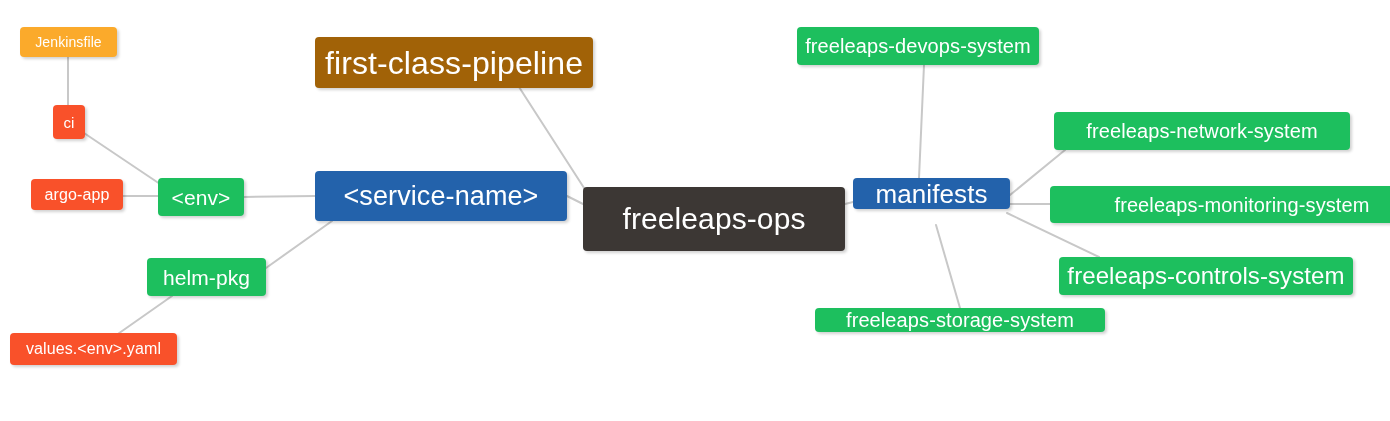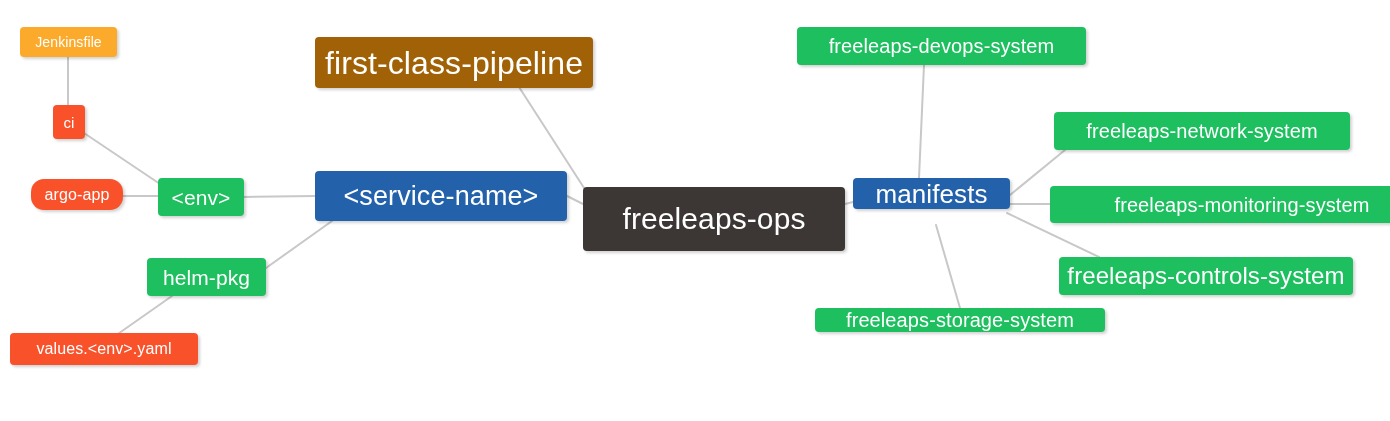--- a/index.html
+++ b/index.html
@@ -94,37 +94,37 @@
   </div>
 
   <div class="node node-red" style="left: 53px; top: 105px; width: 32px; height: 34px; font-size: 15px; background: rgb(249, 81, 42);">
     <span>ci</span>
   </div>
 
   <div class="node node-orange" style="left: 20px; top: 27px; width: 97px; height: 30px; font-size: 14px; background: rgb(251, 170, 43);">
     <span>Jenkinsfile</span>
   </div>
 
-  <div class="node node-red" style="left: 31px; top: 179px; width: 92px; height: 31px; font-size: 16px; background: rgb(249, 81, 42); border-radius: 13px;">
+  <div class="node node-red" style="left: 31px; top: 179px; width: 92px; height: 31px; font-size: 16px; background: rgb(249, 81, 42);">
     <span>argo-app</span>
   </div>
 
   <div class="node node-green" style="left: 147px; top: 258px; width: 119px; height: 38px; font-size: 21px; background: rgb(29, 191, 94);">
     <span>helm-pkg</span>
   </div>
 
-  <div class="node node-red" style="left: 10px; top: 333px; width: 188px; height: 32px; font-size: 16px; background: rgb(249, 81, 42);">
+  <div class="node node-red" style="left: 10px; top: 333px; width: 167px; height: 32px; font-size: 16px; background: rgb(249, 81, 42);">
     <span>values.&lt;env&gt;.yaml</span>
   </div>
 
   <div class="node node-blue" style="left: 853px; top: 178px; width: 157px; height: 31px; font-size: 26px; background: rgb(35, 98, 171);">
     <span>manifests</span>
   </div>
 
-  <div class="node node-green" style="left: 797px; top: 27px; width: 289px; height: 38px; font-size: 20px; background: rgb(29, 191, 94);">
+  <div class="node node-green" style="left: 797px; top: 27px; width: 242px; height: 38px; font-size: 20px; background: rgb(29, 191, 94);">
     <span>freeleaps-devops-system</span>
   </div>
 
   <div class="node node-green" style="left: 1054px; top: 112px; width: 296px; height: 38px; font-size: 20px; background: rgb(29, 191, 94);">
     <span>freeleaps-network-system</span>
   </div>
 
   <div class="node node-green" style="left: 1050px; top: 186px; width: 384px; height: 37px; font-size: 20px; background: rgb(29, 191, 94);">
     <span>freeleaps-monitoring-system</span>
   </div>

